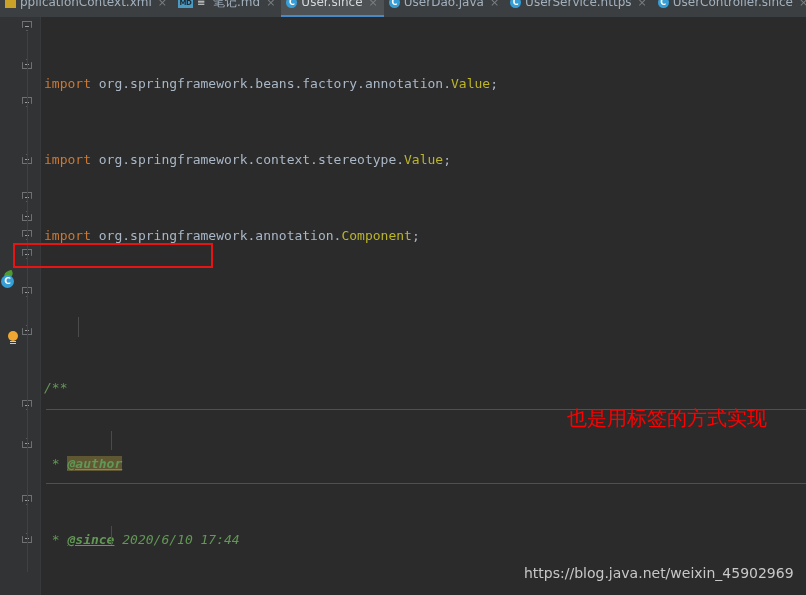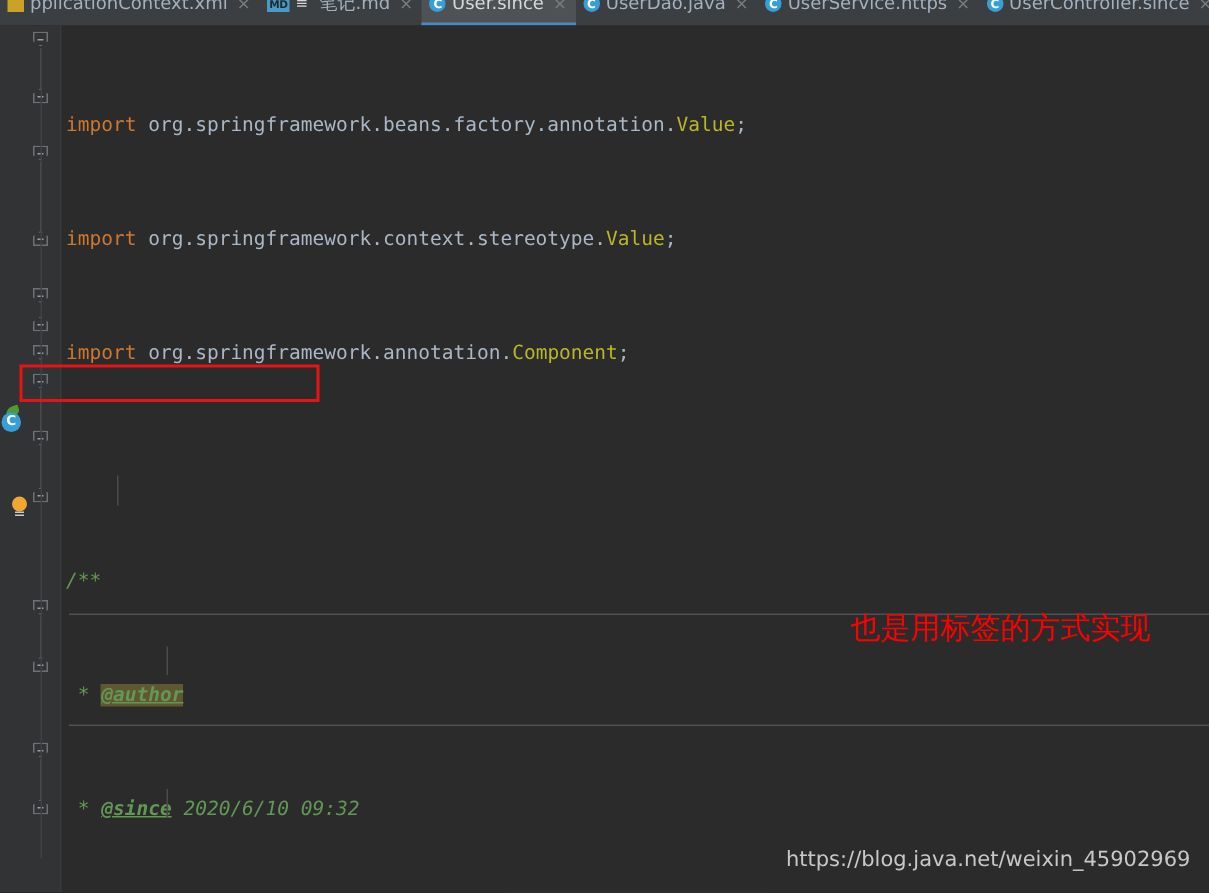--- a/index.html
+++ b/index.html
@@ -394,21 +394,21 @@
     <div class="ln"><span class="kw">import</span><span> </span><span class="cls">org.springframework.context.stereotype.</span><span class="ann">Value</span><span class="punc">;</span></div>
 
     <div class="ln"><span class="kw">import</span><span> </span><span class="cls">org.springframework.annotation.</span><span class="ann">Component</span><span class="punc">;</span></div>
 
     <div class="ln">&nbsp;</div>
 
     <div class="ln"><span class="jtxt">/**</span></div>
 
     <div class="ln"><span class="jtxt"> * </span><span class="jtag hlt">@author</span></div>
 
-    <div class="ln"><span class="jtxt"> * </span><span class="jtag">@since</span><span class="jtxt"> 2020/6/10 09:32</span></div>
+    <div class="ln"><span class="jtxt"> * </span><span class="jtag">@since</span><span class="jtxt"> 2020/6/10 17:44</span></div>
 
     
 
     
 
     
 
     
 
     

